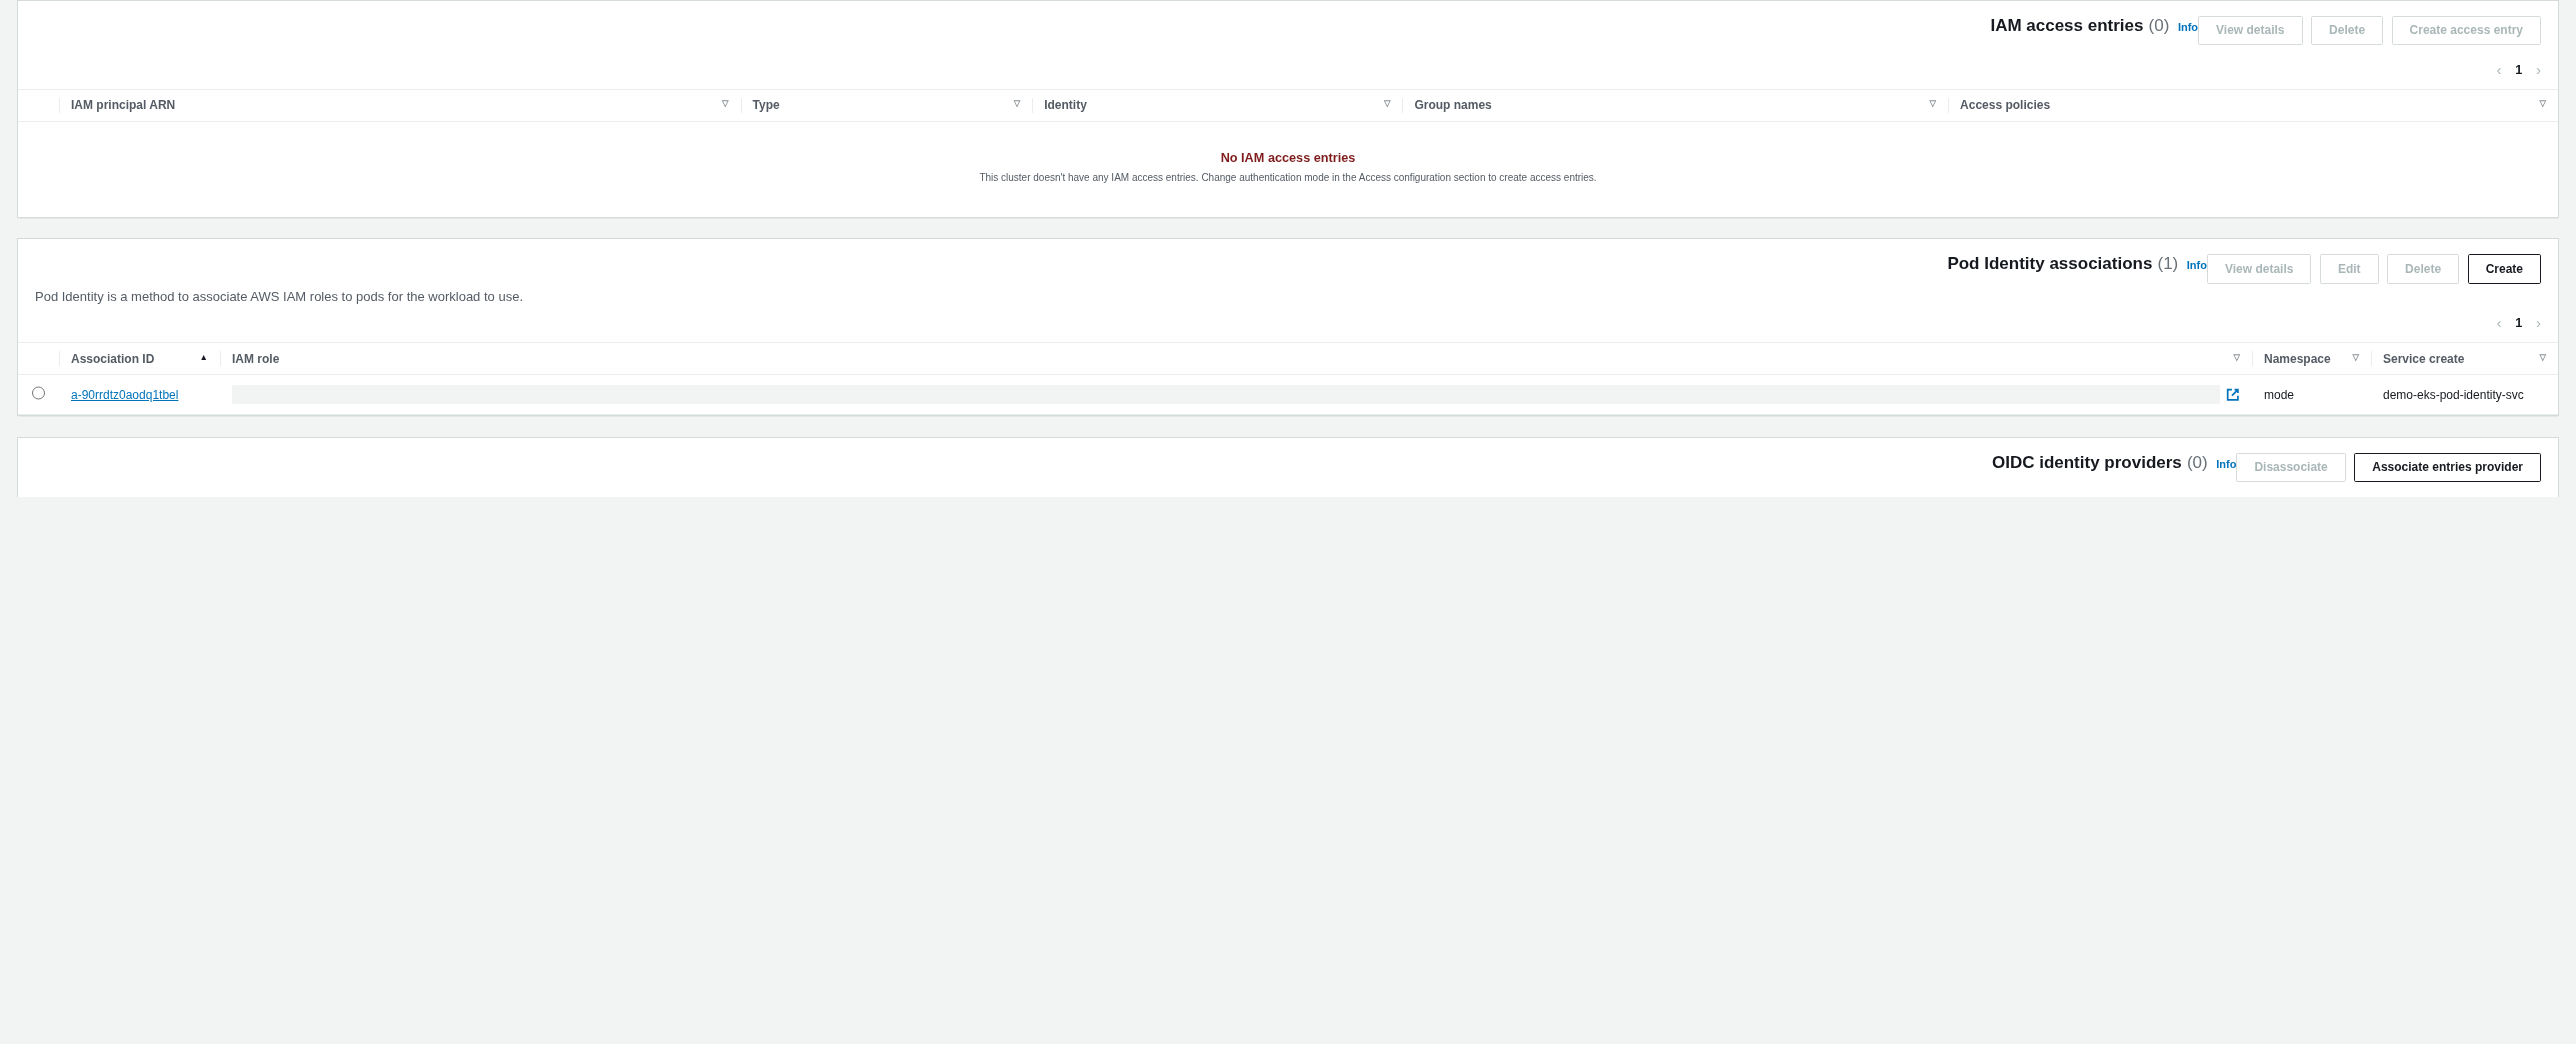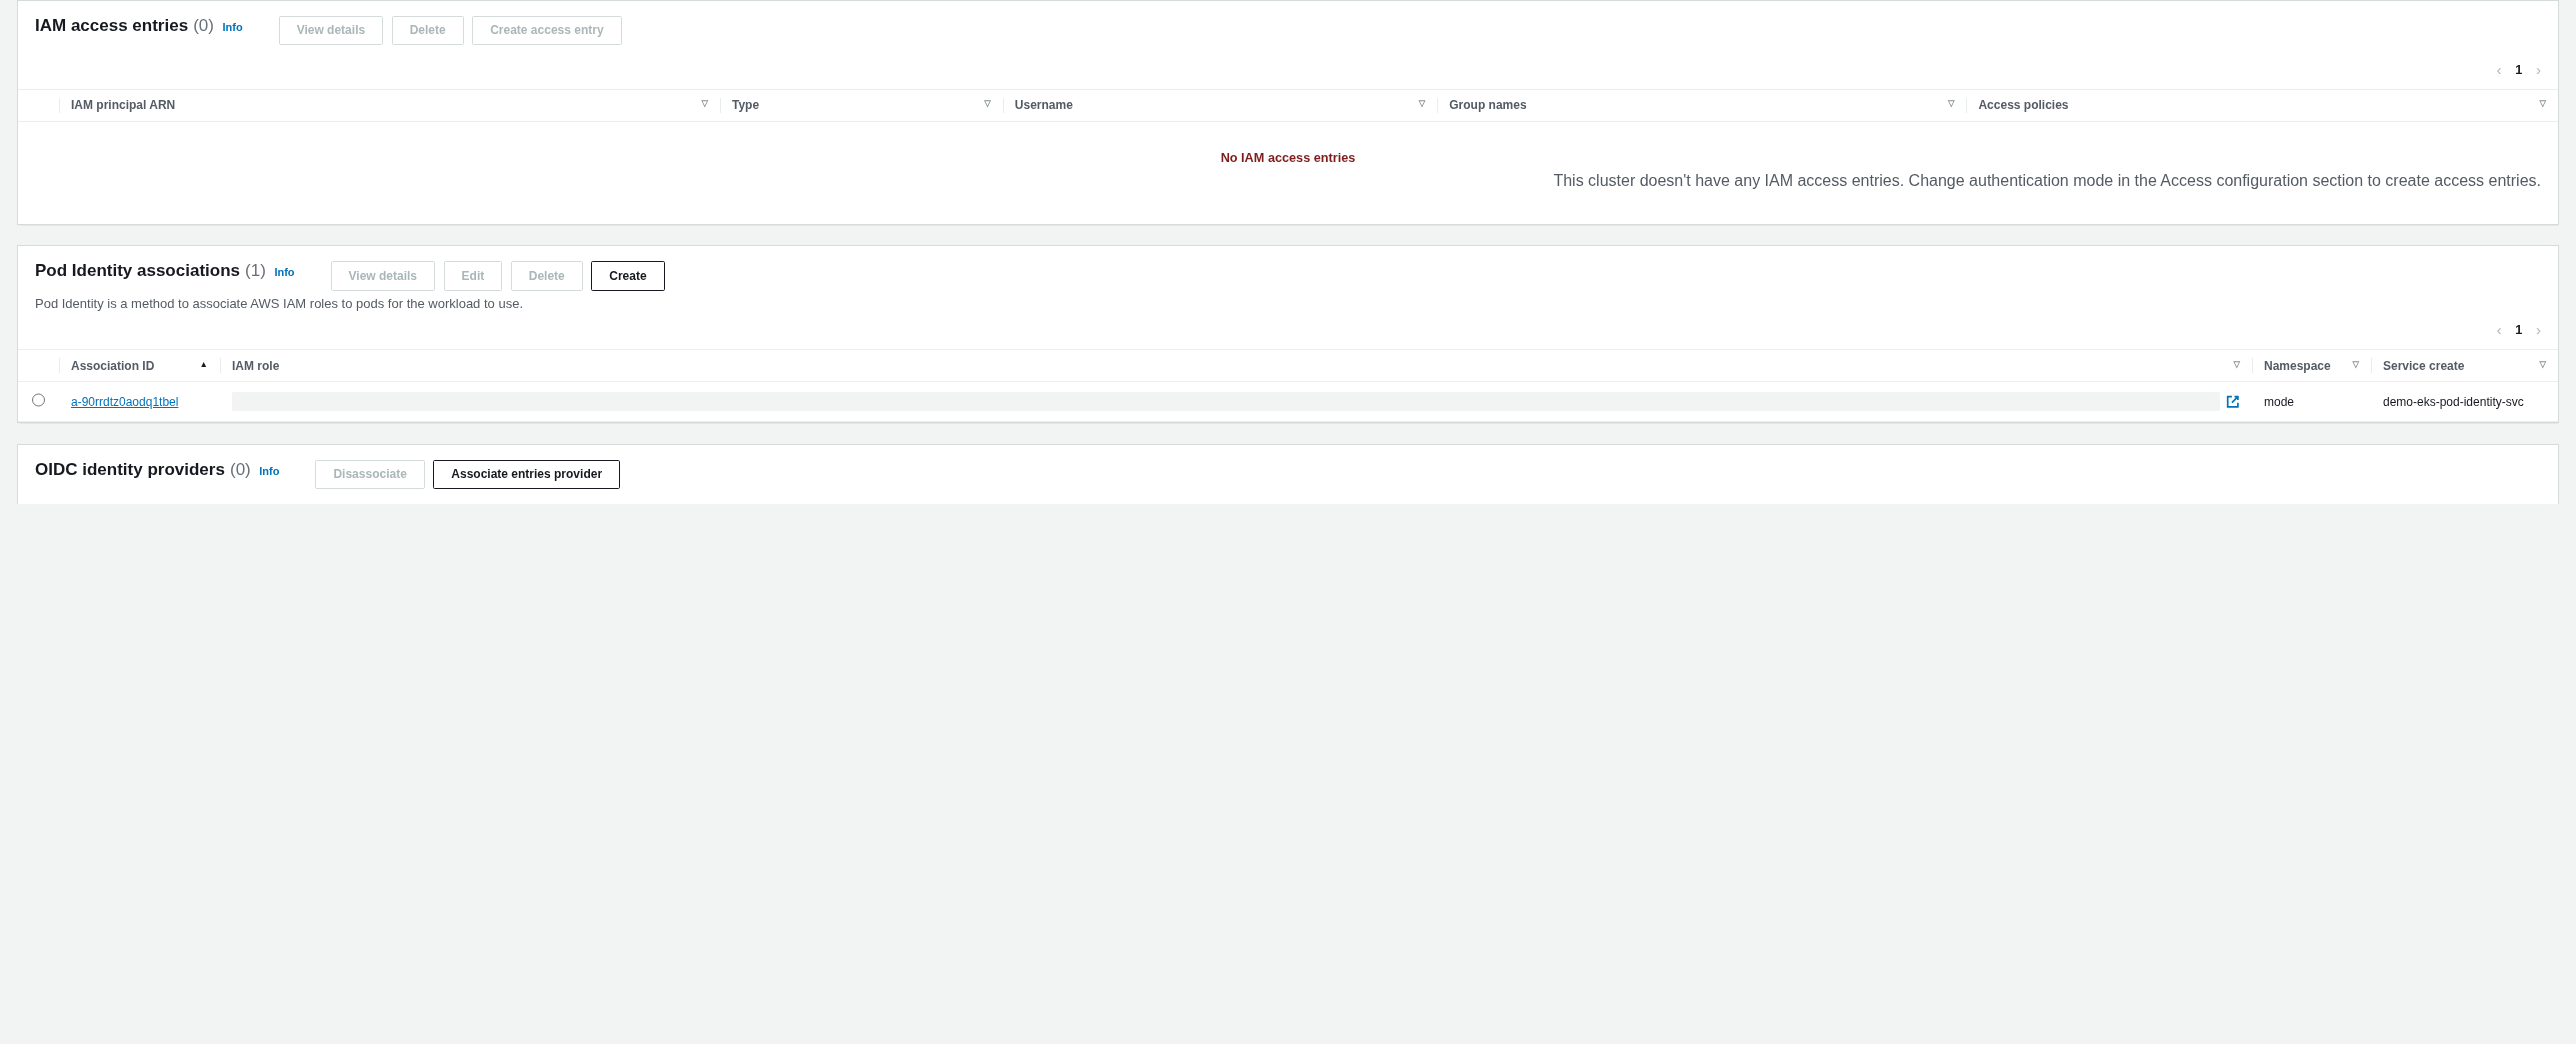--- a/index.html
+++ b/index.html
@@ -11,24 +11,23 @@
     padding: 0 17px;
   }
   .panel {
     background: #fff;
     border: 0.8px solid #d5dbdb;
     box-shadow: 0 0.8px 0.8px rgba(0,0,0,0.05);
     margin-bottom: 20.4px;
   }
   .panel-header {
     display: flex;
-    justify-content: flex-start;
+    justify-content: flex-end;
     align-items: flex-start;
     padding: 15.3px 17px 8.5px 17px;
-    gap: 36px;
   }
   .panel-title-row {
     display: flex;
     align-items: baseline;
     flex-wrap: wrap;
     gap: 8.5px;
   }
   .panel-title {
     font-size: 17px;
     font-weight: 700;
@@ -133,23 +132,22 @@
     padding: 29px 17px 34px 17px;
   }
   .empty-title {
     font-size: 12.7px;
     font-weight: 700;
     color: #7f1d1d;
     margin-bottom: 6.8px;
     text-align: center;
   }
   .empty-desc {
-    font-size: 16px;
-    color: #545b64;
-    text-align: right;
+    font-size: 10px;
+    color: #545b64;
   }
   .radio-cell { width: 37px; text-align: center; }
   .radio-cell input { width: 13.6px; height: 13.6px; }
   .link {
     color: #0073bb;
     text-decoration: underline;
     cursor: pointer;
   }
   .iam-role-cell {
     display: flex;
@@ -189,21 +187,21 @@
     <span class="page-arrow">‹</span>
     <span class="page-num">1</span>
     <span class="page-arrow">›</span>
   </div>
   <table>
     <thead>
       <tr>
         <th class="col-check"></th>
         <th><span>IAM principal ARN</span><span class="sort-caret">▽</span></th>
         <th><span>Type</span><span class="sort-caret">▽</span></th>
-        <th><span>Username</span><span class="sort-caret">▽</span></th>
+        <th><span>Identity</span><span class="sort-caret">▽</span></th>
         <th><span>Group names</span><span class="sort-caret">▽</span></th>
         <th><span>Access policies</span><span class="sort-caret">▽</span></th>
       </tr>
     </thead>
   </table>
   <div class="empty-state">
     <div class="empty-title">No IAM access entries</div>
     <div class="empty-desc">This cluster doesn't have any IAM access entries. Change authentication mode in the Access configuration section to create access entries.</div>
   </div>
 </div>

